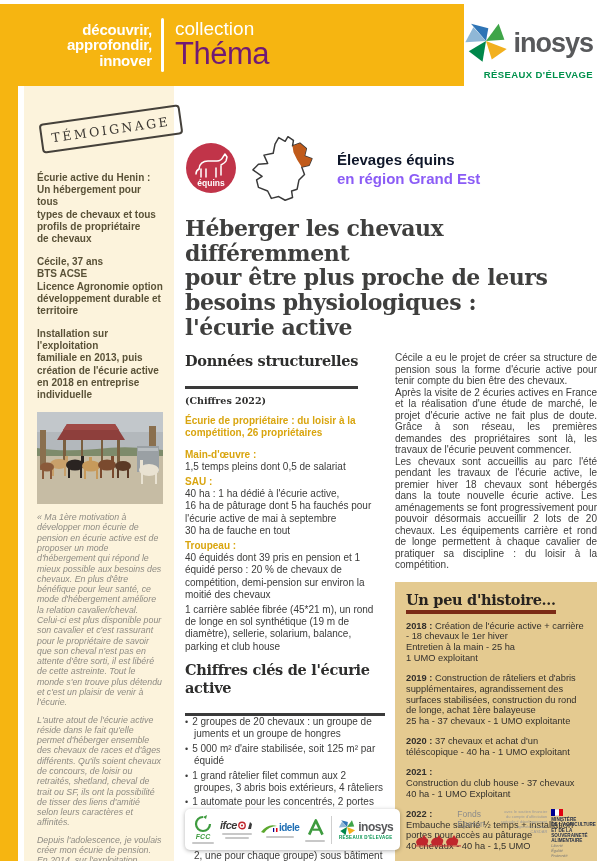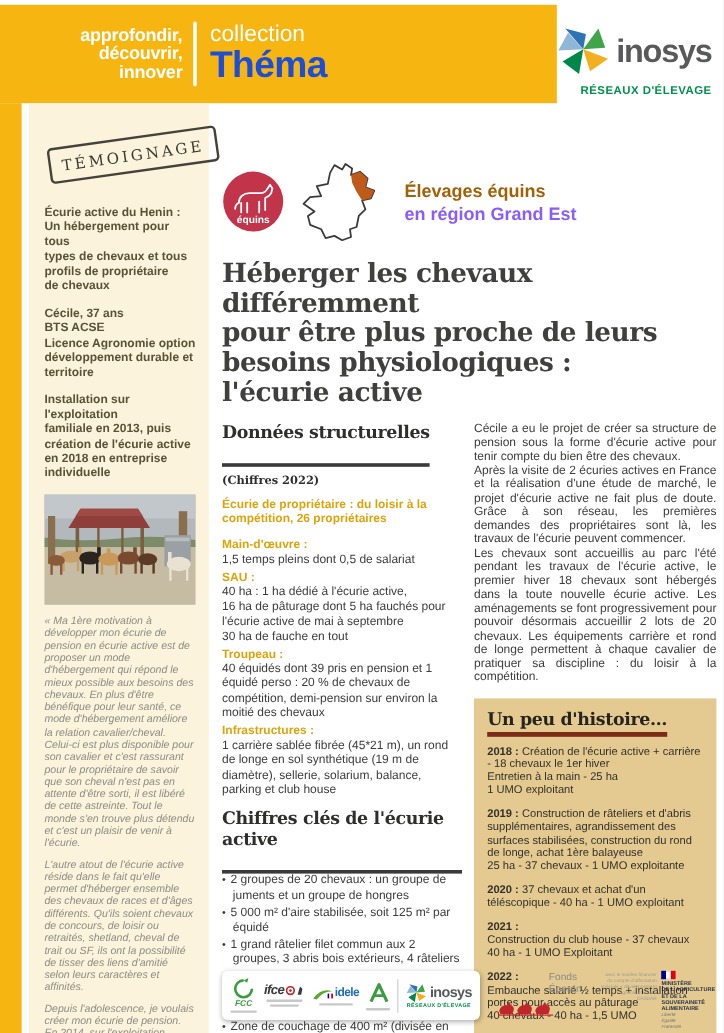--- a/index.html
+++ b/index.html
@@ -6,21 +6,21 @@
   .page { position:relative; width:603px; height:861px; background:#fff; overflow:hidden;
           font-family:"Liberation Sans", sans-serif; margin:0 auto; }
 
   
   .band { position:absolute; left:0; top:4px; width:464px; height:82px; background:#F6B511;
           display:flex; align-items:center; }
   .tagline { width:152px; text-align:right; color:#fff; font-weight:bold; font-size:15px;
              line-height:1.02; letter-spacing:-0.2px; }
   .band-divider { width:3px; height:54px; background:#fff; margin:0 11px 0 9px; border-radius:2px; }
   .collection-label { color:#fff; font-size:19px; line-height:1; font-weight:normal; }
-  .collection-name  { color:#1d4ed8; font-size:31px; line-height:1.05; font-weight:bold; letter-spacing:-0.5px; }
+  .collection-name  { color:#701a75; font-size:31px; line-height:1.05; font-weight:normal; letter-spacing:-0.5px; }
 
   .brand-top { position:absolute; right:10px; top:18px; width:132px; }
   .brand-row { display:flex; align-items:center; justify-content:flex-end; gap:4px; }
   .brand-name { color:#58595B; font-size:27px; font-weight:bold; letter-spacing:-1px; }
   .brand-sub  { color:#00914C; font-size:9.5px; font-weight:bold; letter-spacing:0.4px; text-align:right; margin-top:1px; }
 
   
   .stripe  { position:absolute; left:0; top:86px; width:18px; height:775px; background:#F6B511; }
   .sidebar { position:absolute; left:24px; top:86px; width:150px; height:775px; background:#FCF3DC;
              box-sizing:border-box; padding:20px 11px 8px 13px; }
@@ -31,21 +31,21 @@
   .sb-intro { color:#5A5238; font-weight:bold; font-size:10px; line-height:1.22; white-space:pre-line;
               margin:0 0 11px; }
   .sb-photo { margin:2px 0 8px; line-height:0; }
   .sb-quote { color:#8E8B83; font-style:italic; font-size:8.8px; line-height:1.17; margin:0 0 7px;
               font-family:"Liberation Sans", sans-serif; }
 
   
   .main { position:absolute; left:185px; top:134px; width:412px; }
   .region-row { display:flex; align-items:center; gap:12px; height:72px; }
   .region-text { font-weight:bold; font-size:15px; line-height:1.25; }
-  .region-l1 { color:#a16207; }
+  .region-l1 { color:#0f172a; }
   .region-l2 { color:#8b5cf6; }
   .title { margin-top:10px; font-family:"DejaVu Serif", serif; font-weight:600; color:#3F3F3E;
            font-size:22px; line-height:1.12; letter-spacing:-0.4px; white-space:pre-line; }
 
   .cols { display:flex; gap:10px; margin-top:13px; }
   .col-left  { width:200px; color:#3C3C3B; font-size:10px; line-height:1.24; }
   .col-right { width:202px; color:#3C3C3B; font-size:10px; }
 
   .h-rule { font-family:"DejaVu Serif", serif; font-weight:bold; font-size:14.5px; color:#2E2E2D;
             display:inline-block; border-bottom:3px solid #3A3A3A; padding-bottom:16px; letter-spacing:-0.3px; }
@@ -95,22 +95,22 @@
   .min-name { color:#1F2A44; font-weight:bold; font-size:4.6px; line-height:1.15; white-space:pre-line; }
   .min-motto { color:#777; font-style:italic; font-size:3.8px; line-height:1.2; white-space:pre-line; margin-top:1px; }
 </style>
 </head>
 <body>
 
 <div class="page">
 
   <div class="band">
     <div class="tagline">
+      <div>découvrir,</div>
       <div>approfondir,</div>
-      <div>découvrir,</div>
       <div>innover</div>
     </div>
     <div class="band-divider"></div>
     <div>
       <div class="collection-label">collection</div>
       <div class="collection-name">Théma</div>
     </div>
   </div>
 
   <div class="brand-top">
@@ -243,21 +243,20 @@
         <p class="gold ds-highlight">Écurie de propriétaire : du loisir à la compétition, 26 propriétaires</p>
 
         <p class="gold ds-label">Main-d'œuvre :</p>
         <p class="ds-value">1,5 temps pleins dont 0,5 de salariat</p>
         <p class="gold ds-label">SAU :</p>
         <p class="ds-value">40 ha : 1 ha dédié à l'écurie active,
 16 ha de pâturage dont 5 ha fauchés pour l'écurie active de mai à septembre
 30 ha de fauche en tout</p>
         <p class="gold ds-label">Troupeau :</p>
         <p class="ds-value">40 équidés dont 39 pris en pension et 1 équidé perso : 20 % de chevaux de compétition, demi-pension sur environ la moitié des chevaux</p>
-        <p class="gold ds-label">Infrastructures :</p>
         <p class="ds-value">1 carrière sablée fibrée (45*21 m), un rond de longe en sol synthétique (19 m de diamètre), sellerie, solarium, balance, parking et club house</p>
 
         <div style="margin-top:8px;">
           <span class="h-rule">Chiffres clés de l'écurie active</span>
         </div>
         <ul class="kf-list">
           <li>2 groupes de 20 chevaux : un groupe de juments et un groupe de hongres</li>
           <li>5 000 m² d'aire stabilisée, soit 125 m² par équidé</li>
           <li>1 grand râtelier filet commun aux 2 groupes, 3 abris bois extérieurs, 4 râteliers</li>
           <li>1 automate pour les concentrés, 2 portes de sélection, 4 abreuvoirs buvette</li>

